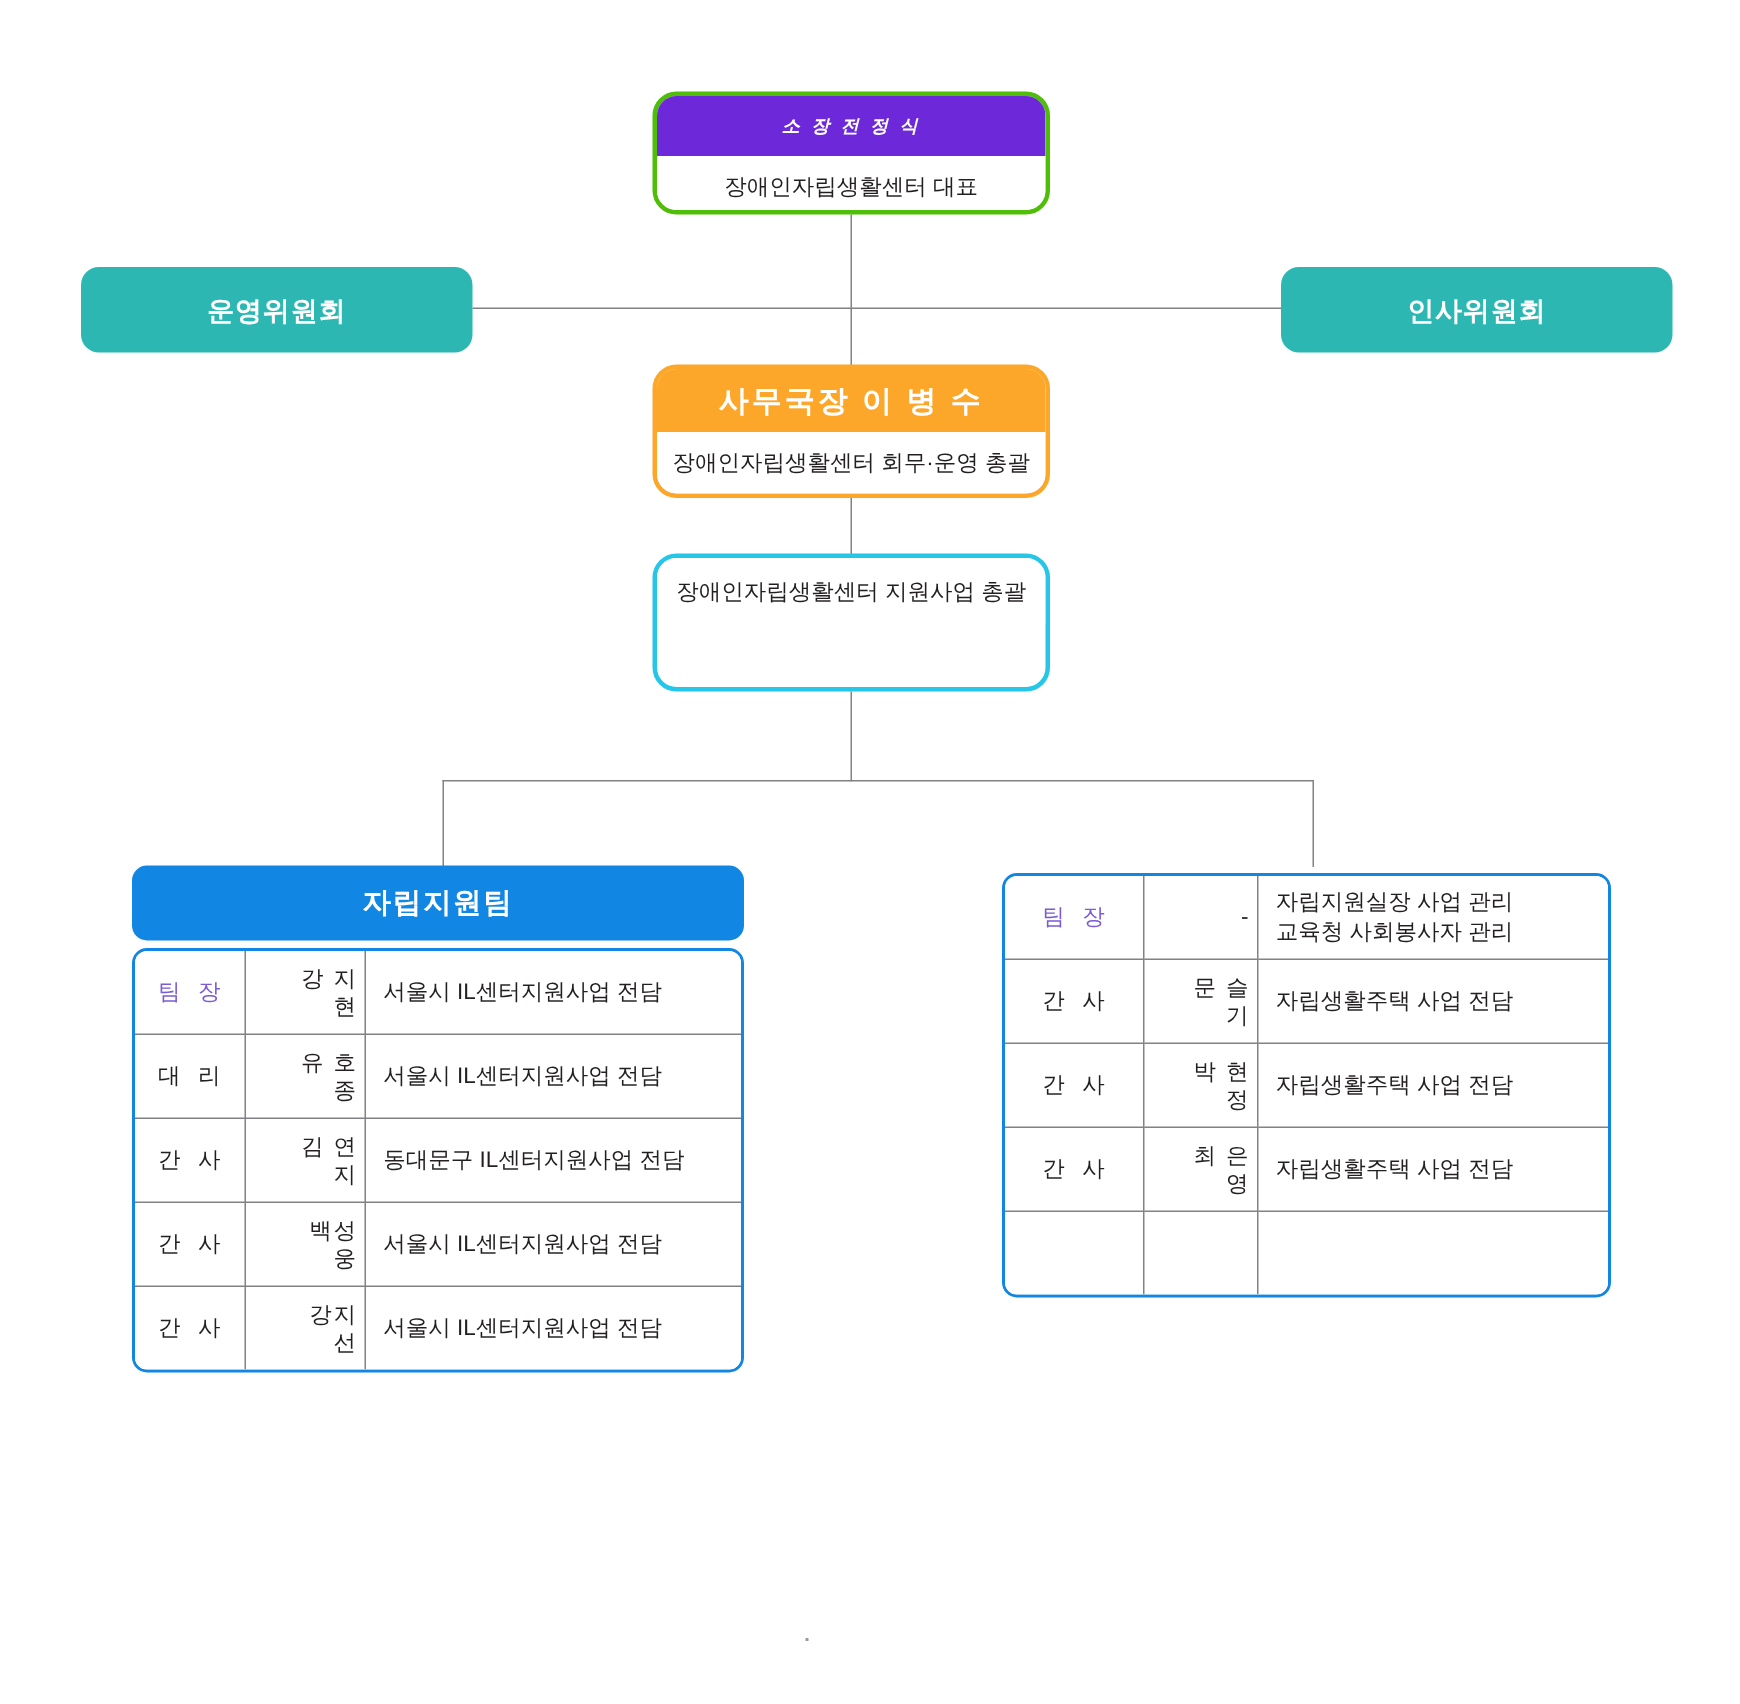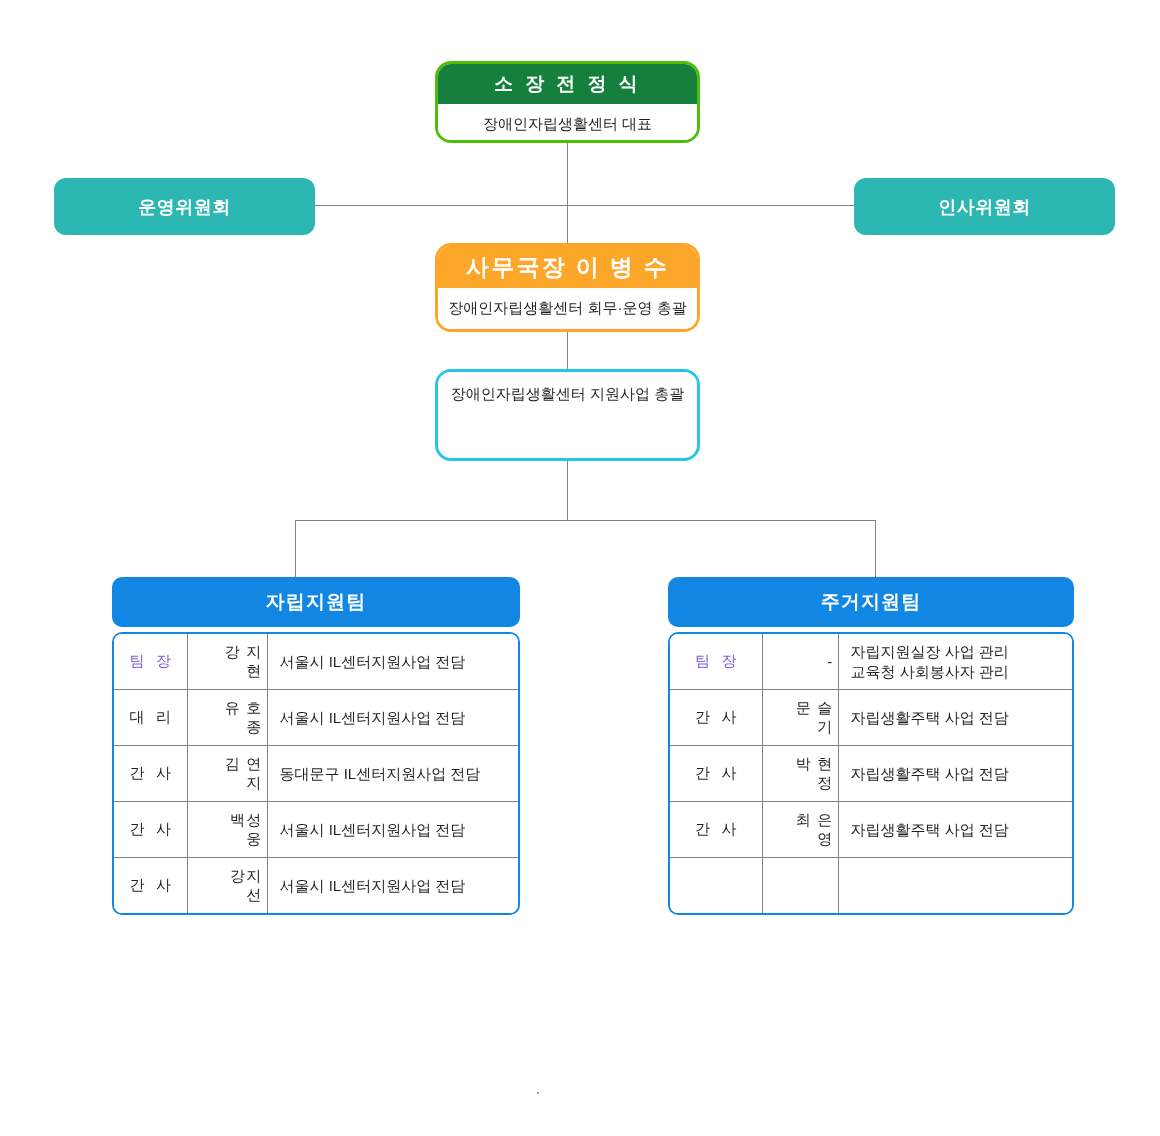--- a/index.html
+++ b/index.html
@@ -53,32 +53,32 @@
     box-sizing: border-box;
   }
 
   
   #node-director {
     left: 435px; top: 61px; width: 265px; height: 82px;
     border: 3px solid #4FBE07;
     border-radius: 16px;
   }
   #node-director .node-title {
-    height: 40px; background: #15803d; font-size: 19px; letter-spacing: 0.18em;
+    height: 40px; background: #6d28d9; font-size: 12px; letter-spacing: 0.18em; font-style: italic;
   }
   #node-director .node-sub { height: 40px; font-size: 15px; }
 
   
   #node-secretary {
     left: 435px; top: 243px; width: 265px; height: 89px;
     border: 3px solid #FCA72A;
     border-radius: 16px;
   }
   #node-secretary .node-title {
-    height: 42px; background: #FCA72A; font-size: 23px; letter-spacing: 0.10em;
+    height: 42px; background: #FCA72A; font-size: 20px; letter-spacing: 0.10em;
   }
   #node-secretary .node-sub { height: 41px; font-size: 15px; }
 
   
   #node-support-head {
     left: 435px; top: 369px; width: 265px; height: 92px;
     border: 3px solid #26C6E8;
     border-radius: 16px;
   }
   #node-support-head .node-title {
@@ -155,21 +155,21 @@
     letter-spacing: 0.08em;
     padding-left: 28px;
   }
   td.c-duty {
     text-align: left;
     padding-left: 12px;
     line-height: 1.28;
   }
   td.c-duty .duty-line2 { display: block; }
 
-  #team-independence { left: 88px; top: 577px; width: 408px; margin-left: 24px; }
+  #team-independence { left: 88px; top: 577px; width: 408px; }
   #team-independence .col-rank { width: 73px; }
   #team-independence .col-name { width: 80px; }
 
   #team-housing { left: 668px; top: 577px; width: 406px; }
   #team-housing .col-rank { width: 92px; }
   #team-housing .col-name { width: 76px; }
 
   .empty-row td { height: 55px; }
   .footer-dot {
     position: absolute;
@@ -242,21 +242,20 @@
             <td class="c-rank">간 사</td>
             <td class="c-name">강지선</td>
             <td class="c-duty">서울시 IL센터지원사업 전담</td>
           </tr>
         </tbody>
       </table>
     </div>
   </div>
 
   <div class="team" id="team-housing">
-    <div class="team-header">주거지원팀</div>
     <div class="team-table">
       <table>
         <colgroup>
           <col class="col-rank">
             <col class="col-name">
             <col>
         </colgroup>
         <tbody>
           <tr>
             <td class="c-rank lead">팀 장</td>

